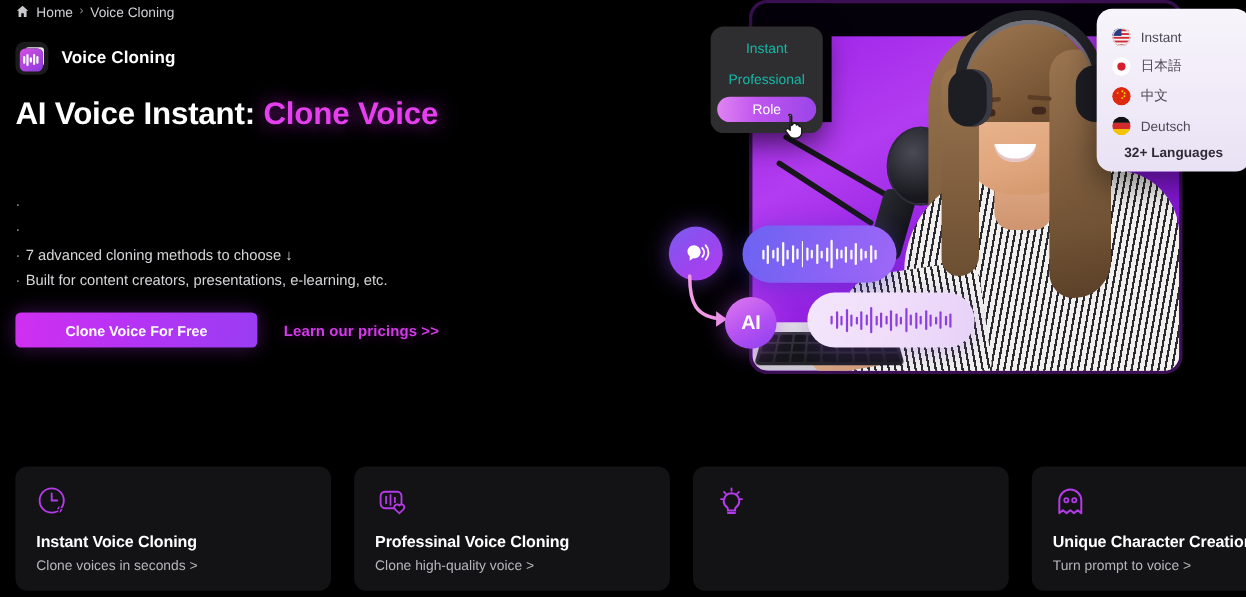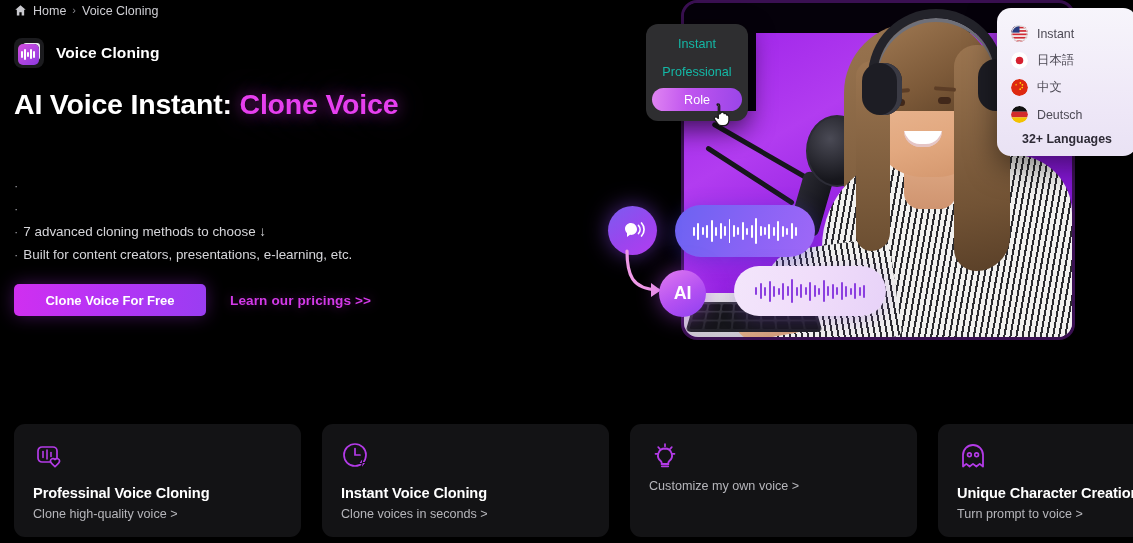--- a/index.html
+++ b/index.html
@@ -58,21 +58,21 @@
   .bullets { position: absolute; left: 14px; top: 174px; width: 520px; }
   .bullet {
     font-size: 13.4px; color: #d6d6da; line-height: 23px; height:23px;
     display:flex; align-items:center; gap:5px;
   }
   .bullet .dot { color:#9a9aa0; font-size:13px; line-height:1; }
 
   
   .cta-row { position:absolute; left:14px; top:284px; display:flex; align-items:center; }
   .cta-primary {
-    width: 192px; height: 32px; border-radius: 5px; border:none;
+    width: 220px; height: 32px; border-radius: 5px; border:none;
     background: linear-gradient(95deg, #d02ff0 0%, #b733f5 45%, #9a3df2 100%);
     color:#fff; font-size: 13px; font-weight: 700;
     font-family:"Liberation Sans", sans-serif;
     display:flex; align-items:center; justify-content:center; cursor:pointer;
     box-shadow: 0 0 18px rgba(175,50,235,.35);
   }
   .cta-link {
     margin-left: 24px; color:#d33ae8; font-size:13.6px; font-weight:600;
     text-decoration:none; letter-spacing:.1px;
     text-shadow: 0 0 12px rgba(210,55,230,.45);
@@ -530,55 +530,54 @@
       </svg>
       <span>Deutsch</span>
     </div>
     <div class="lang-more">32+ Languages</div>
   </div>
 
   <div class="cards">
 
     <div class="card">
       <svg class="card-icon" viewBox="0 0 32 32">
+        <circle cx="14" cy="14" r="11" fill="none" stroke="#b43be8" stroke-width="1.7"></circle>
+        <path d="M14 7.5V14h5" fill="none" stroke="#b43be8" stroke-width="1.7" stroke-linecap="round"></path>
+        <path d="M22 16.5 17.5 22.5h3.6l-1.1 5.5 5-6.5h-3.6z" fill="#b43be8" stroke="#0e0e10" stroke-width="1.1"></path>
+      </svg>
+      <div class="card-title">Instant Voice Cloning</div>
+      <div class="card-sub">Clone voices in seconds &gt;</div>
+    </div>
+
+    <div class="card">
+      <svg class="card-icon" viewBox="0 0 32 32">
         <path d="M5 10a4 4 0 0 1 4-4h11a4 4 0 0 1 4 4v7a4 4 0 0 1-4 4H9a4 4 0 0 1-4-4z" fill="none" stroke="#b43be8" stroke-width="1.7"></path>
         <g stroke="#b43be8" stroke-width="1.6" stroke-linecap="round">
           <path d="M10 10.5v6"></path>
             <path d="M14 9v9"></path>
             <path d="M18 11.5v4"></path>
         </g>
         <path d="M22 18.5c1.6-1.8 4.6-.6 4.6 1.6 0 2-2.6 3.6-4.6 5.4-2-1.8-4.6-3.4-4.6-5.4 0-2.2 3-3.4 4.6-1.6z" fill="#0e0e10" stroke="#b43be8" stroke-width="1.7"></path>
       </svg>
       <div class="card-title">Professinal Voice Cloning</div>
       <div class="card-sub">Clone high-quality voice &gt;</div>
-    </div>
-
-    <div class="card">
-      <svg class="card-icon" viewBox="0 0 32 32">
-        <circle cx="14" cy="14" r="11" fill="none" stroke="#b43be8" stroke-width="1.7"></circle>
-        <path d="M14 7.5V14h5" fill="none" stroke="#b43be8" stroke-width="1.7" stroke-linecap="round"></path>
-        <path d="M22 16.5 17.5 22.5h3.6l-1.1 5.5 5-6.5h-3.6z" fill="#b43be8" stroke="#0e0e10" stroke-width="1.1"></path>
-      </svg>
-      <div class="card-title">Instant Voice Cloning</div>
-      <div class="card-sub">Clone voices in seconds &gt;</div>
     </div>
 
     <div class="card">
       <svg class="card-icon" viewBox="0 0 32 32">
         <path d="M16 7.5a7 7 0 0 1 4.3 12.5c-.7.6-1 1.2-1 2v1h-6.6v-1c0-.8-.3-1.4-1-2A7 7 0 0 1 16 7.5z" fill="none" stroke="#b43be8" stroke-width="1.8"></path>
         <path d="M12.8 25.3h6.4" stroke="#b43be8" stroke-width="1.8" stroke-linecap="round"></path>
         <g stroke="#b43be8" stroke-width="1.7" stroke-linecap="round">
           <path d="M16 3v2.2"></path>
             <path d="M6.5 12.8h2.2"></path>
             <path d="M23.3 12.8h2.2"></path>
           <path d="M9.2 6.2 10.8 7.8"></path>
             <path d="M22.8 6.2 21.2 7.8"></path>
         </g>
       </svg>
-      <div class="card-sub">Customize my own voice &gt;</div>
     </div>
 
     <div class="card">
       <svg class="card-icon" viewBox="0 0 32 32">
         <path d="M6 25.5V14a10 10 0 0 1 20 0v11.5l-3.3-2.6-3.3 2.6-3.4-2.6-3.4 2.6-3.3-2.6z" fill="none" stroke="#b43be8" stroke-width="1.8" stroke-linejoin="round"></path>
         <circle cx="12.4" cy="13.8" r="1.9" fill="none" stroke="#b43be8" stroke-width="1.6"></circle>
         <circle cx="19.6" cy="13.8" r="1.9" fill="none" stroke="#b43be8" stroke-width="1.6"></circle>
       </svg>
       <div class="card-title">Unique Character Creation</div>
       <div class="card-sub">Turn prompt to voice &gt;</div>

